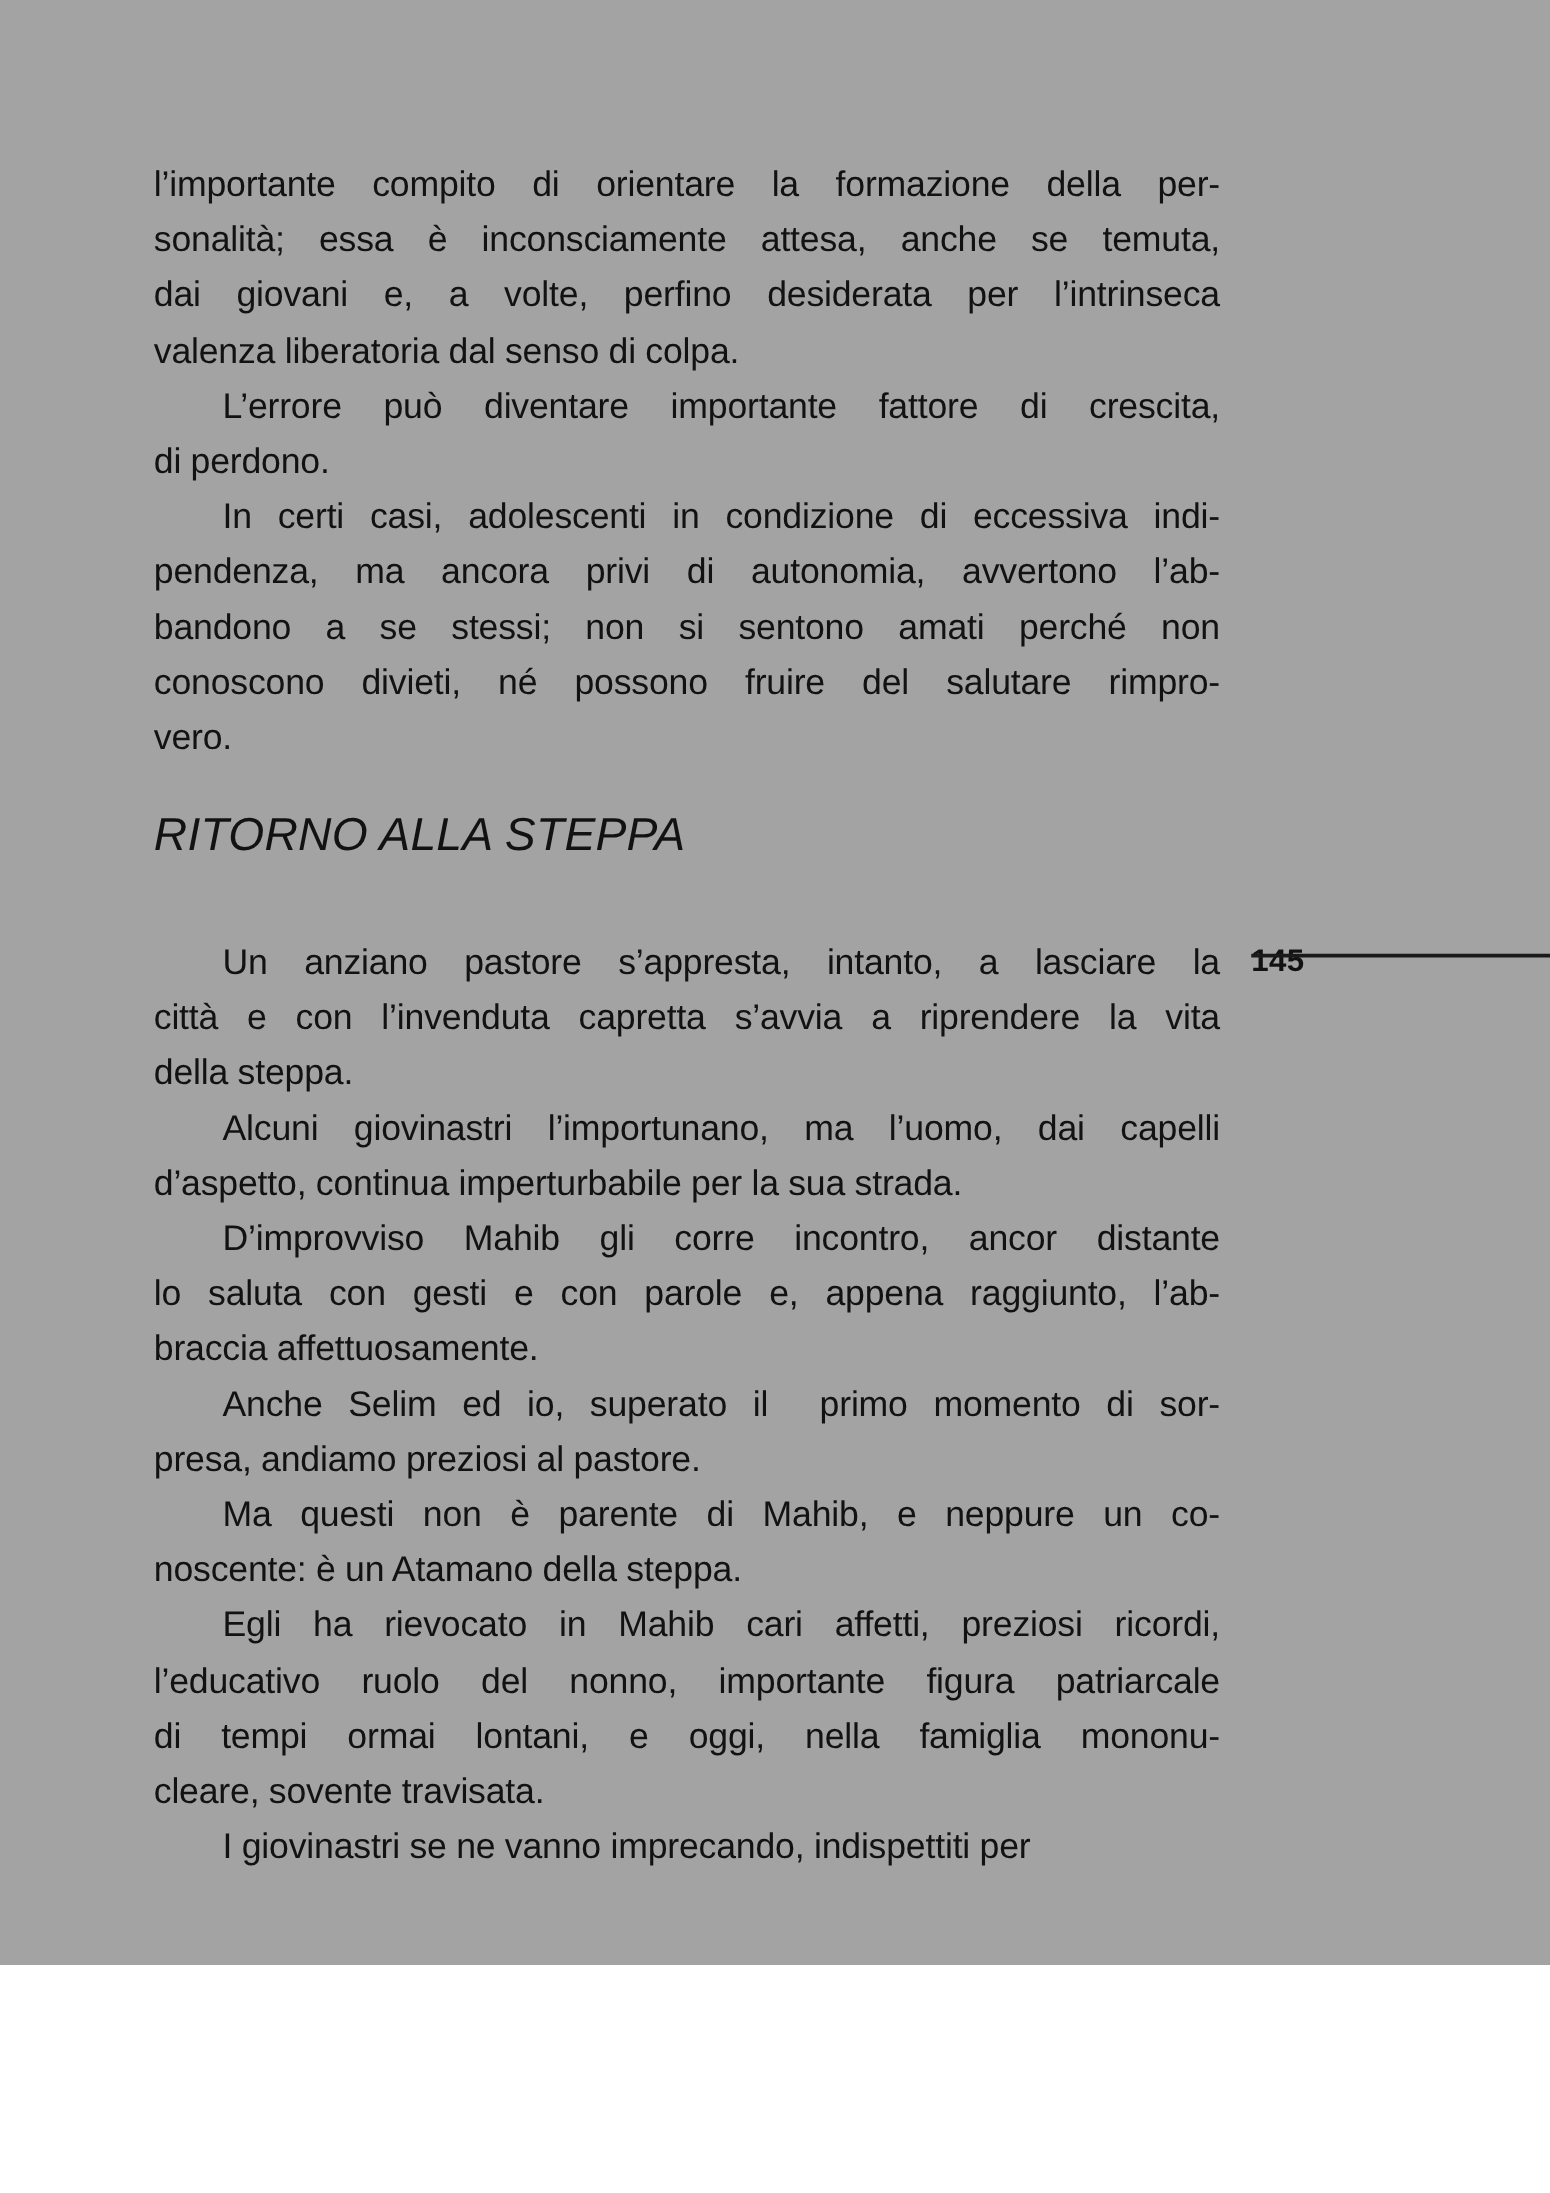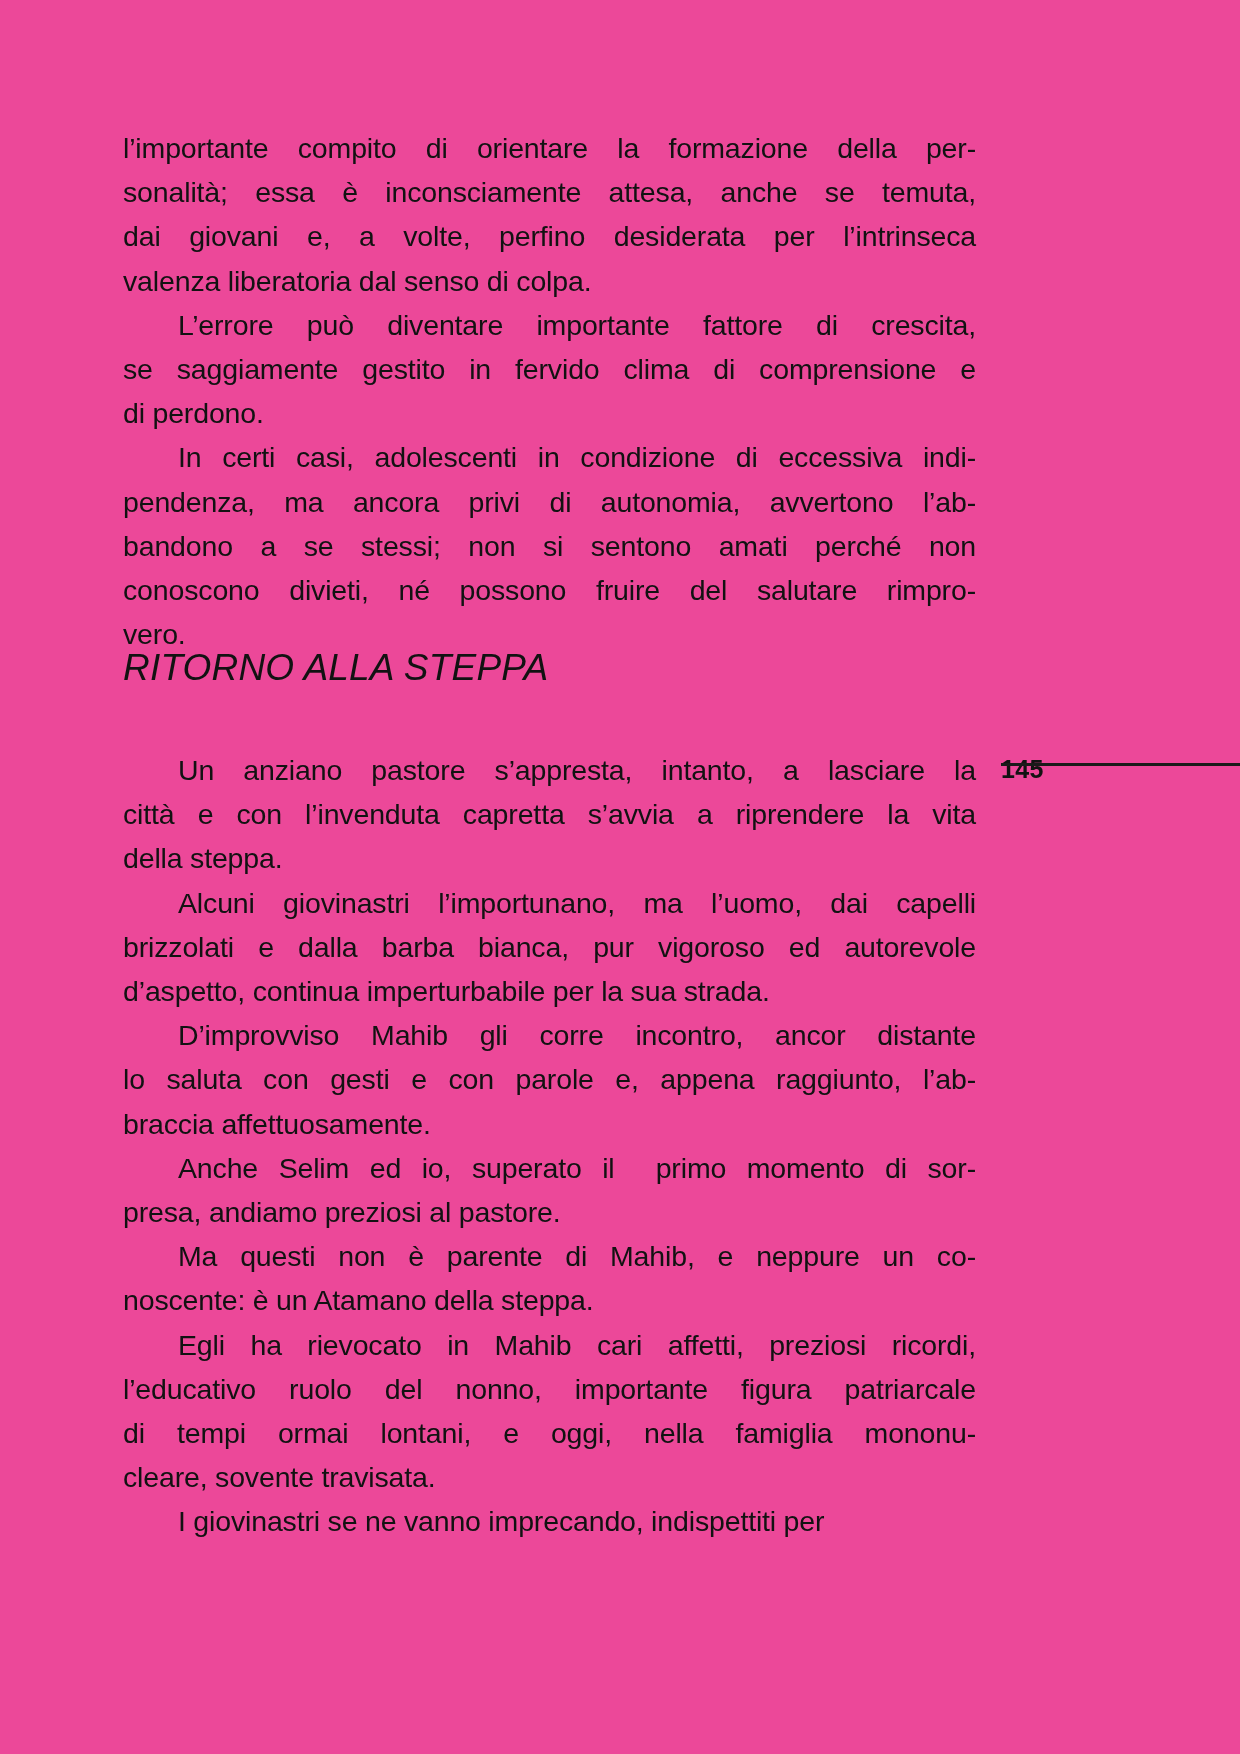--- a/index.html
+++ b/index.html
@@ -4,22 +4,22 @@
 <style>
   html, body {
     margin: 0;
     padding: 0;
     background: #ffffff;
   }
 
   .page {
     position: relative;
     width: 1240px;
-    height: 1754px;
-    background: #ec4899;
+    height: 1572px;
+    background: #a3a3a3;
     overflow: hidden;
     font-family: "Liberation Sans", "DejaVu Sans", sans-serif;
     color: #121212;
   }
 
   
   .text-column {
     position: absolute;
     left: 123px;
     top: 126px;
@@ -103,21 +103,20 @@
 
   <div class="text-column">
     <p class="para">
         <span class="line">l’importante compito di orientare la formazione della per-</span>
         <span class="line">sonalità; essa è inconsciamente attesa, anche se temuta,</span>
         <span class="line">dai giovani e, a volte, perfino desiderata per l’intrinseca</span>
         <span class="line last">valenza liberatoria dal senso di colpa.</span>
       </p>
     <p class="para">
         <span class="line indent">L’errore può diventare importante fattore di crescita,</span>
-        <span class="line">se saggiamente gestito in fervido clima di comprensione e</span>
         <span class="line last">di perdono.</span>
       </p>
     <p class="para">
         <span class="line indent">In certi casi, adolescenti in condizione di eccessiva indi-</span>
         <span class="line">pendenza, ma ancora privi di autonomia, avvertono l’ab-</span>
         <span class="line">bandono a se stessi; non si sentono amati perché non</span>
         <span class="line">conoscono divieti, né possono fruire del salutare rimpro-</span>
         <span class="line last">vero.</span>
       </p>
   </div>
@@ -130,21 +129,20 @@
   <div class="folio-rule"></div>
 
   <div class="text-column-2">
     <p class="para">
         <span class="line indent">Un anziano pastore s’appresta, intanto, a lasciare la</span>
         <span class="line">città e con l’invenduta capretta s’avvia a riprendere la vita</span>
         <span class="line last">della steppa.</span>
       </p>
     <p class="para">
         <span class="line indent">Alcuni giovinastri l’importunano, ma l’uomo, dai capelli</span>
-        <span class="line">brizzolati e dalla barba bianca, pur vigoroso ed autorevole</span>
         <span class="line last">d’aspetto, continua imperturbabile per la sua strada.</span>
       </p>
     <p class="para">
         <span class="line indent">D’improvviso Mahib gli corre incontro, ancor distante</span>
         <span class="line">lo saluta con gesti e con parole e, appena raggiunto, l’ab-</span>
         <span class="line last">braccia affettuosamente.</span>
       </p>
     <p class="para">
         <span class="line indent">Anche Selim ed io, superato il  primo momento di sor-</span>
         <span class="line last">presa, andiamo preziosi al pastore.</span>

